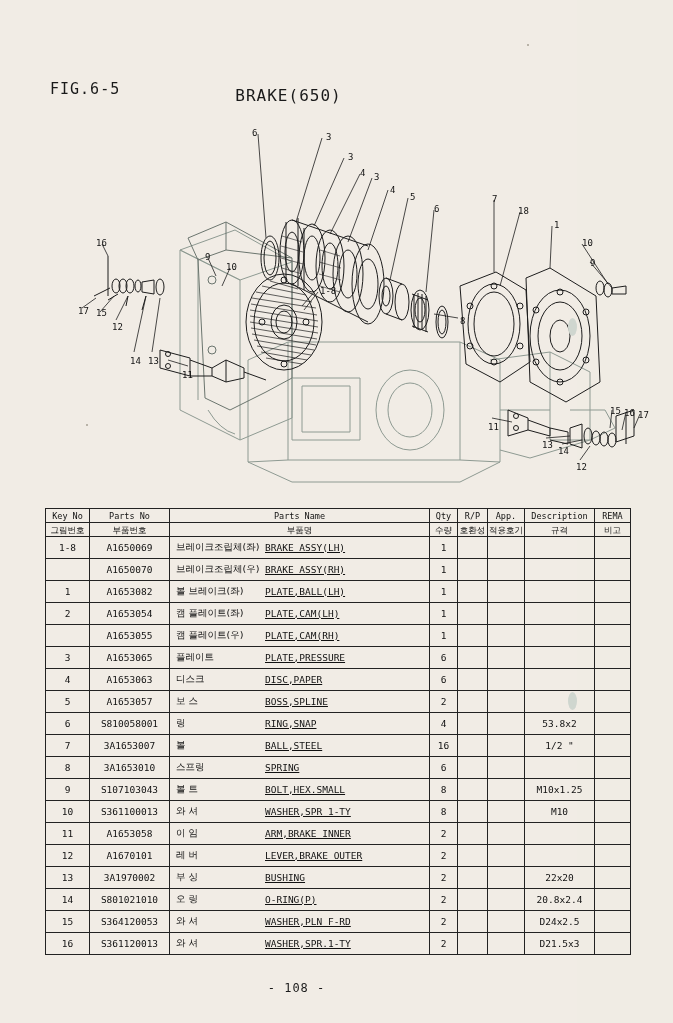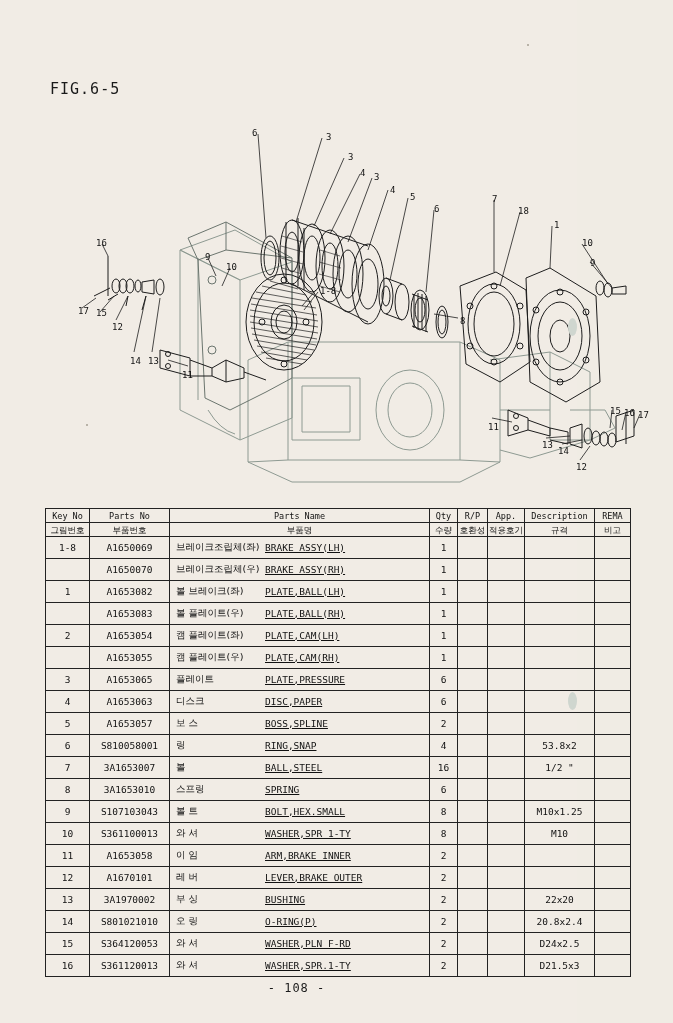--- a/index.html
+++ b/index.html
@@ -147,20 +147,21 @@
     width: 2px; height: 2px;
     background: #b9b3a8;
   }
 </style>
 </head>
 <body>
 
 <div class="page">
 
   <div class="fig-no">FIG.6-5</div>
+  <div class="title-en">BRAKE(650)</div>
 
   <div class="diagram">
     <svg width="615" height="390" viewBox="0 0 615 390">
       <g fill="none" stroke="#1d1d1d" stroke-width="1">
 
         <g stroke="#8e9a92" stroke-width="1">
           <path d="M150 140 L150 300 L210 330 L210 170 Z"></path>
           <path d="M150 140 L205 120 L262 152 L210 170 Z"></path>
           <path d="M210 330 L262 308 L262 152"></path>
           <path d="M168 148 L168 290"></path>
@@ -473,33 +474,20 @@
             <span class="ko">볼 브레이크(좌)</span>
             <span class="en">PLATE,BALL(LH)</span>
           </td>
           <td>1</td>
           <td></td>
           <td></td>
           <td class="left"></td>
           <td></td>
         </tr>
 
-        <tr>
-          <td></td>
-          <td class="left">A1653083</td>
-          <td class="name-cell">
-            <span class="ko">볼 플레이트(우)</span>
-            <span class="en">PLATE,BALL(RH)</span>
-          </td>
-          <td>1</td>
-          <td></td>
-          <td></td>
-          <td class="left"></td>
-          <td></td>
-        </tr>
 
         <tr>
           <td class="dashed-bottom">2</td>
           <td class="left dashed-bottom">A1653054</td>
           <td class="name-cell dashed-bottom">
             <span class="ko">캠 플레이트(좌)</span>
             <span class="en">PLATE,CAM(LH)</span>
           </td>
           <td class="dashed-bottom">1</td>
           <td></td>

